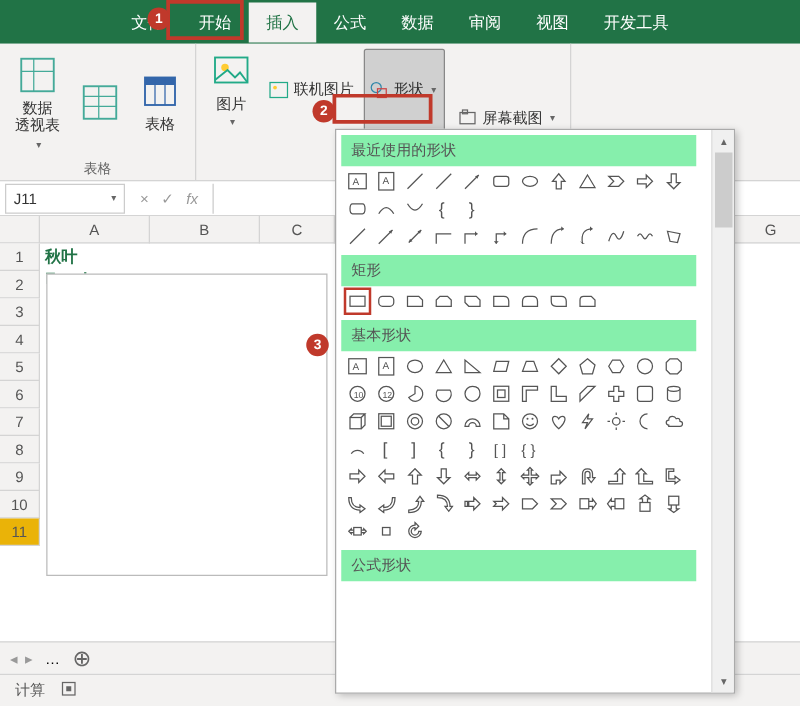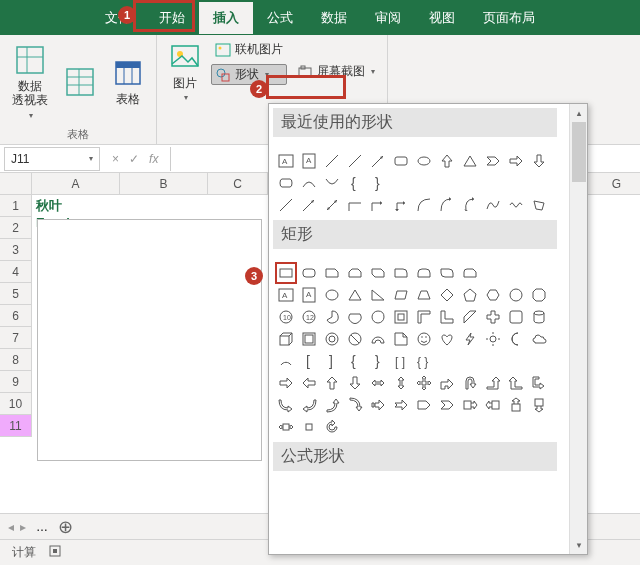--- a/index.html
+++ b/index.html
@@ -25,21 +25,21 @@
   .menu-tab {
     padding: 0 14px;
     height: 32px;
     line-height: 32px;
     font-size: 13px;
     cursor: pointer;
   }
   .menu-tab.active {
     background: #f3f2f1;
     color: #217346;
-    font-weight: 700;
+    font-weight: 400;
   }
   .badge {
     position: absolute;
     width: 18px;
     height: 18px;
     background: #c0392b;
     color: #fff;
     border-radius: 50%;
     font-size: 11px;
     font-weight: bold;
@@ -203,21 +203,21 @@
     width: 32px; height: 22px;
     background: #f3f2f1;
     border-right: 1px solid #d4d4d4;
     border-bottom: 1px solid #d4d4d4;
     display: flex;
     align-items: center;
     justify-content: center;
     color: #555;
     font-size: 12px;
   }
-  .row-h.sel { background: #f0abfc; }
+  .row-h.sel { background: #eab308; }
   .cells {
     position: absolute;
     left: 32px; top: 22px;
   }
   .cell-a1 {
     position: absolute;
     left: 4px; top: 2px;
     color: #217346;
     font-weight: bold;
     font-size: 13px;
@@ -293,24 +293,24 @@
     overflow: hidden;
     display: flex;
     flex-direction: column;
   }
   .shapes-scroll {
     flex: 1;
     overflow: hidden;
     padding: 0 4px 4px 4px;
   }
   .shapes-section-header {
-    background: #e5e5e5;
+    background: #86efac;
     padding: 4px 8px;
-    margin: 4px 0 13px 0;
-    font-size: 16px;
+    margin: 4px 0 1px 0;
+    font-size: 12px;
     color: #555;
     width: 284px;
   }
   .shapes-row {
     display: flex;
     flex-wrap: wrap;
     gap: 4px 5px;
     padding: 2px 4px;
     width: 288px;
   }
@@ -358,21 +358,21 @@
 <body>
 
 <div class="menubar">
   <div class="menu-tab">文件</div>
   <div class="menu-tab">开始</div>
   <div class="menu-tab active">插入</div>
   <div class="menu-tab">公式</div>
   <div class="menu-tab">数据</div>
   <div class="menu-tab">审阅</div>
   <div class="menu-tab">视图</div>
-  <div class="menu-tab">页面布局</div>
+  <div class="menu-tab">开发工具</div>
 </div>
 
 <div class="ribbon">
   <div class="ribbon-group">
     <div class="ribbon-group-items">
       <div class="ribbon-btn">
         <div class="ribbon-icon">
           <svg width="30" height="30">
               <rect x="2" y="2" width="26" height="26" fill="none" stroke="#4a9" stroke-width="1.5"></rect>
               <line x1="2" y1="12" x2="28" y2="12" stroke="#4a9"></line>
@@ -414,42 +414,42 @@
         <div class="ribbon-icon">
           <svg width="30" height="30">
               <rect x="2" y="4" width="26" height="20" fill="none" stroke="#2a8" stroke-width="1.5"></rect>
               <circle cx="10" cy="12" r="3" fill="#fc3"></circle>
               <path d="M2 22 L12 14 L18 20 L22 16 L28 24" fill="none" stroke="#2a8" stroke-width="1.5"></path>
             </svg>
         </div>
         <span>图片</span>
         <span class="dropdown-caret">▾</span>
       </div>
-      <div style="display:flex;flex-direction:column;gap:4px;justify-content:flex-start;">
+      <div style="display:flex;gap:4px;justify-content:center;">
         <div class="ribbon-btn-small">
           <span class="ribbon-icon-sm">
             <svg width="16" height="16">
                 <rect x="1" y="2" width="14" height="12" fill="none" stroke="#2a8"></rect>
                 <circle cx="5" cy="6" r="1.5" fill="#fc3"></circle>
               </svg>
           </span>
           <span>联机图片</span>
         </div>
         <div class="ribbon-btn-small pressed">
           <span class="ribbon-icon-sm">
             <svg width="16" height="16">
                 <circle cx="6" cy="6" r="4" fill="none" stroke="#38a"></circle>
                 <rect x="7" y="7" width="7" height="7" fill="none" stroke="#c44"></rect>
               </svg>
           </span>
           <span>形状</span>
           <span class="dropdown-caret">▾</span>
         </div>
       </div>
-      <div style="display:flex;flex-direction:column;gap:4px;justify-content:center;">
+      <div style="display:flex;flex-direction:column;gap:4px;justify-content:flex-end;">
         <div class="ribbon-btn-small">
           <span class="ribbon-icon-sm">
             <svg width="16" height="16">
                 <rect x="2" y="4" width="12" height="9" fill="none" stroke="#666"></rect>
                 <rect x="4" y="2" width="4" height="3" fill="none" stroke="#666"></rect>
               </svg>
           </span>
           <span>屏幕截图</span>
           <span class="dropdown-caret">▾</span>
         </div>
@@ -731,20 +731,21 @@
             <path d="M2 4 L10 4 Q14 4 14 8 L14 12 L6 12 Q2 12 2 8 Z" fill="none" stroke="#555"></path>
           </svg>
         </div>
       <div class="shape-item">
           <svg width="16" height="16">
             <path d="M2 7 Q2 4 5 4 L11 4 L14 7 L14 12 L2 12 Z" fill="none" stroke="#555"></path>
           </svg>
         </div>
     </div>
 
+    <div class="shapes-section-header">基本形状</div>
     <div class="shapes-row">
       <div class="shape-item">
           <svg width="16" height="16">
             <rect x="1" y="2" width="14" height="12" fill="none" stroke="#555"></rect>
             <text x="4" y="11" font-size="8" fill="#555">A</text>
           </svg>
         </div>
       <div class="shape-item">
           <svg width="16" height="16">
             <rect x="2" y="1" width="12" height="14" fill="none" stroke="#555"></rect>

